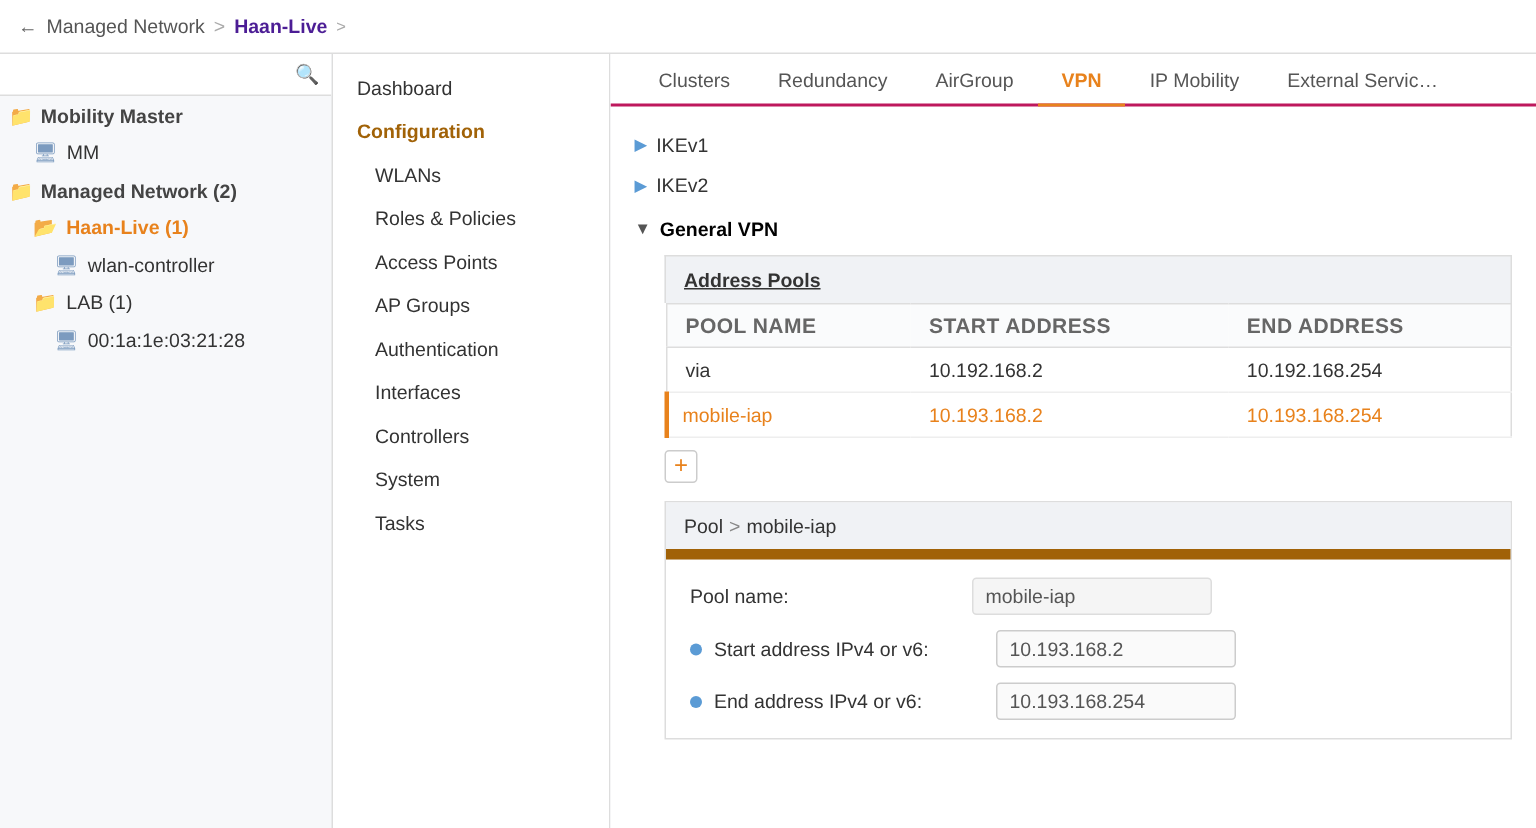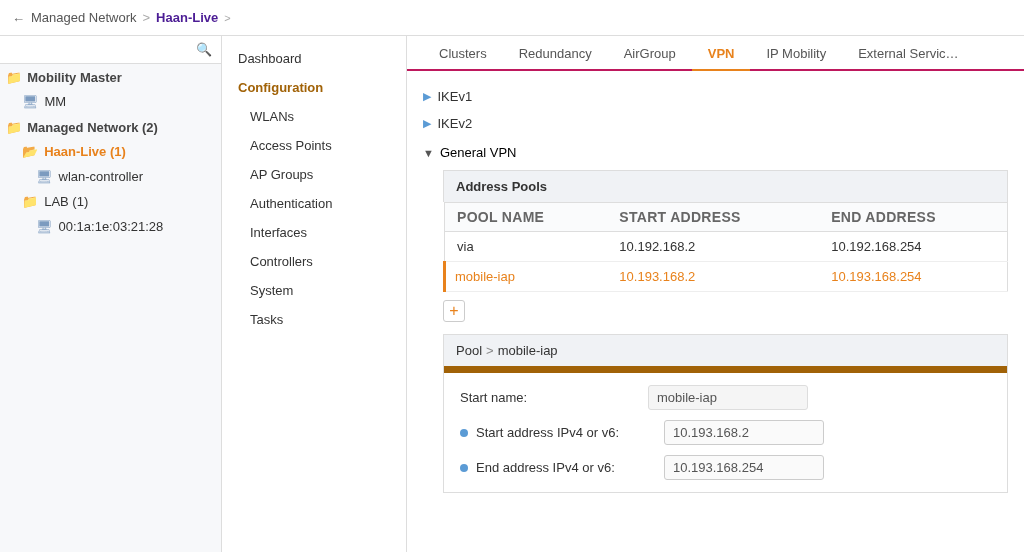--- a/index.html
+++ b/index.html
@@ -157,20 +157,21 @@
       margin-top: 4px;
     }
     .pools-header {
       background: #f0f2f5;
       padding: 8px 12px;
       font-weight: bold;
       font-size: 13px;
       color: #333;
       border: 1px solid #ddd;
       border-bottom: none;
+      text-decoration: underline;
     }
     .pools-table {
       width: 100%;
       border-collapse: collapse;
       border: 1px solid #ddd;
     }
     .pools-table th {
       background: #fafbfc;
       padding: 6px 12px;
       text-align: left;
@@ -308,20 +309,21 @@
     <div class="sidebar-item sidebar-indent2">
       <span style="color:#7c9bbf;">🖥</span>
       <span>00:1a:1e:03:21:28</span>
     </div>
   </div>
 
   <div class="nav-panel">
     <div class="nav-item">Dashboard</div>
     <div class="nav-item active-section">Configuration</div>
     <div class="nav-item" style="padding-left:28px;font-size:13px;">WLANs</div>
+    <div class="nav-item" style="padding-left:28px;">Roles &amp; Policies</div>
     <div class="nav-item" style="padding-left:28px;">Access Points</div>
     <div class="nav-item" style="padding-left:28px;">AP Groups</div>
     <div class="nav-item" style="padding-left:28px;">Authentication</div>
     <div class="nav-item" style="padding-left:28px;">Interfaces</div>
     <div class="nav-item" style="padding-left:28px;">Controllers</div>
     <div class="nav-item" style="padding-left:28px;">System</div>
     <div class="nav-item" style="padding-left:28px;">Tasks</div>
   </div>
 
   <div class="content">
@@ -345,21 +347,21 @@
 
       
       <div class="collapse-row">
         <span style="color:#5b9bd5;font-size:11px;">▶</span>
         <span>IKEv2</span>
       </div>
 
       
       <div class="general-vpn-header">
         <span style="color:#555;font-size:11px;">▼</span>
-        <span style="font-weight:normal;">General VPN</span>
+        <span style="font-weight:bold;">General VPN</span>
       </div>
 
       
       <div class="pools-section">
         <div class="pools-header">Address Pools</div>
         <table class="pools-table">
           <thead>
             <tr>
               <th>POOL NAME</th>
               <th>START ADDRESS</th>
@@ -386,21 +388,21 @@
 
       
       <div class="pool-detail">
         <div class="pool-detail-header">
           <span>Pool</span>
           <span style="color:#888;">&gt;</span>
           <span>mobile-iap</span>
         </div>
         <div class="pool-form">
           <div class="form-row">
-            <label>Start name:</label>
+            <label>Pool name:</label>
             <span class="pool-name-display">mobile-iap</span>
           </div>
           <div class="form-row">
             <span class="dot"></span>
             <label>Start address IPv4 or v6:</label>
             <input type="text" value="10.193.168.2" style="">
           </div>
           <div class="form-row">
             <span class="dot"></span>
             <label>End address IPv4 or v6:</label>

